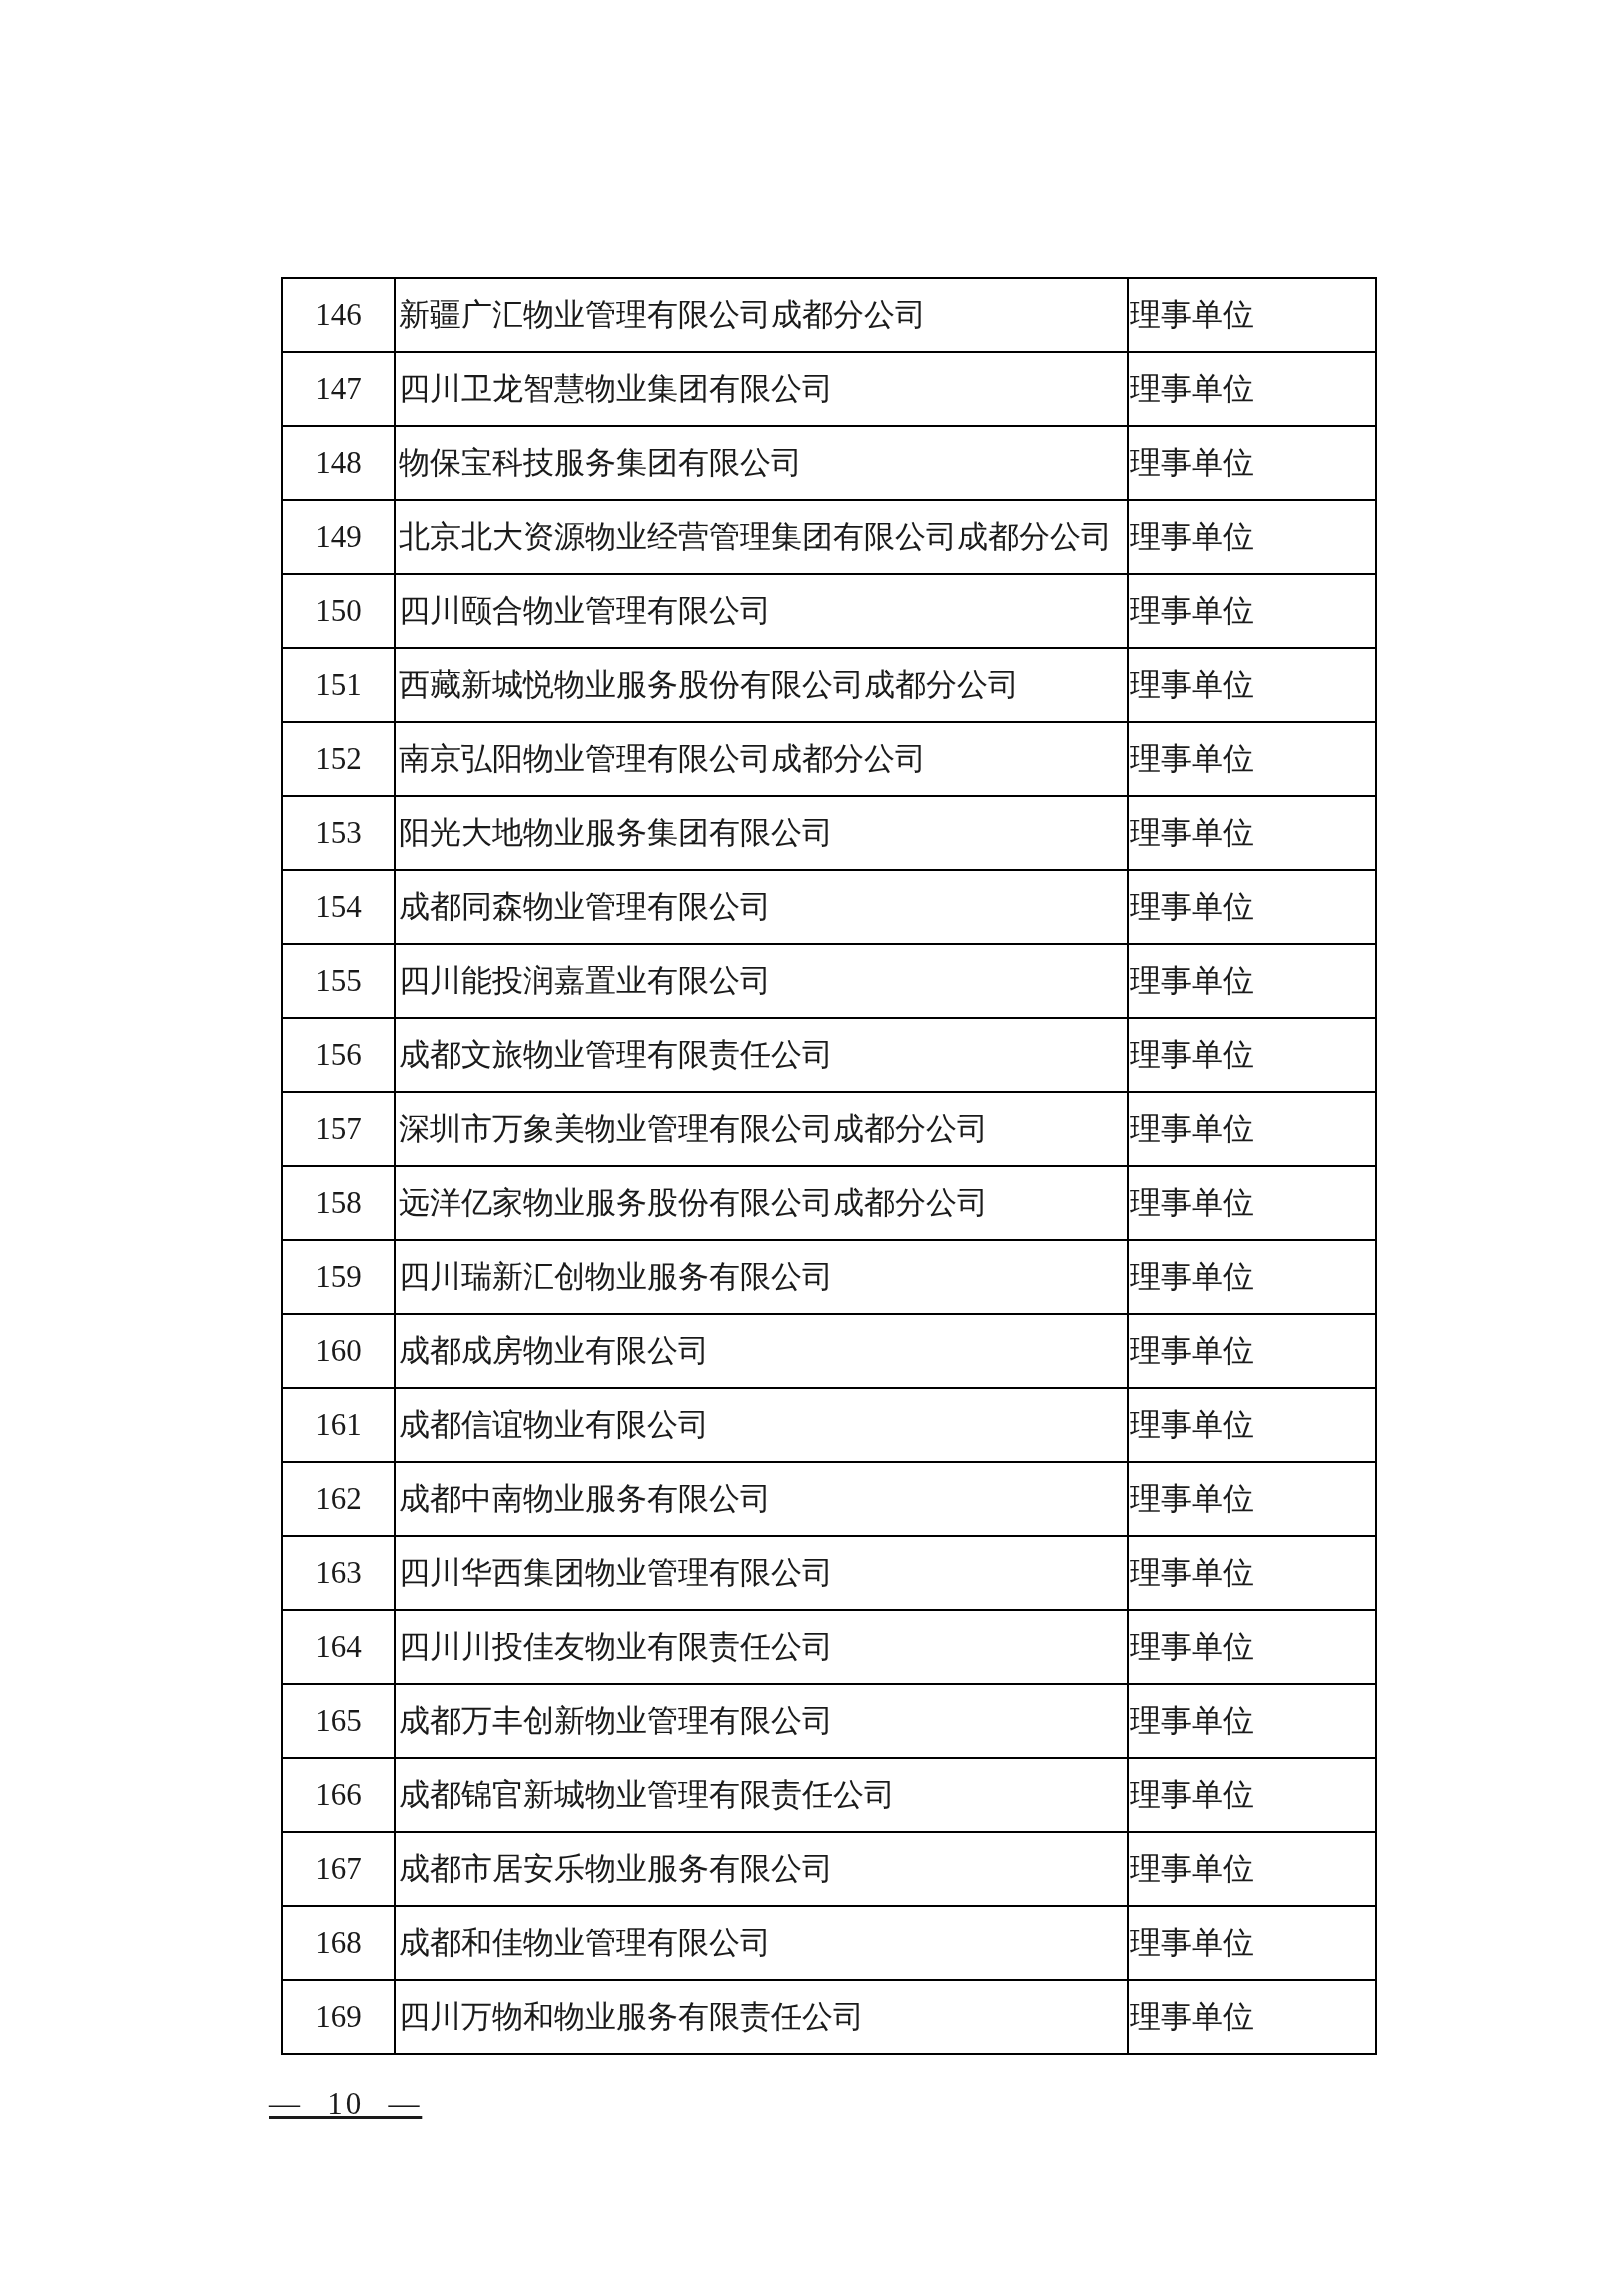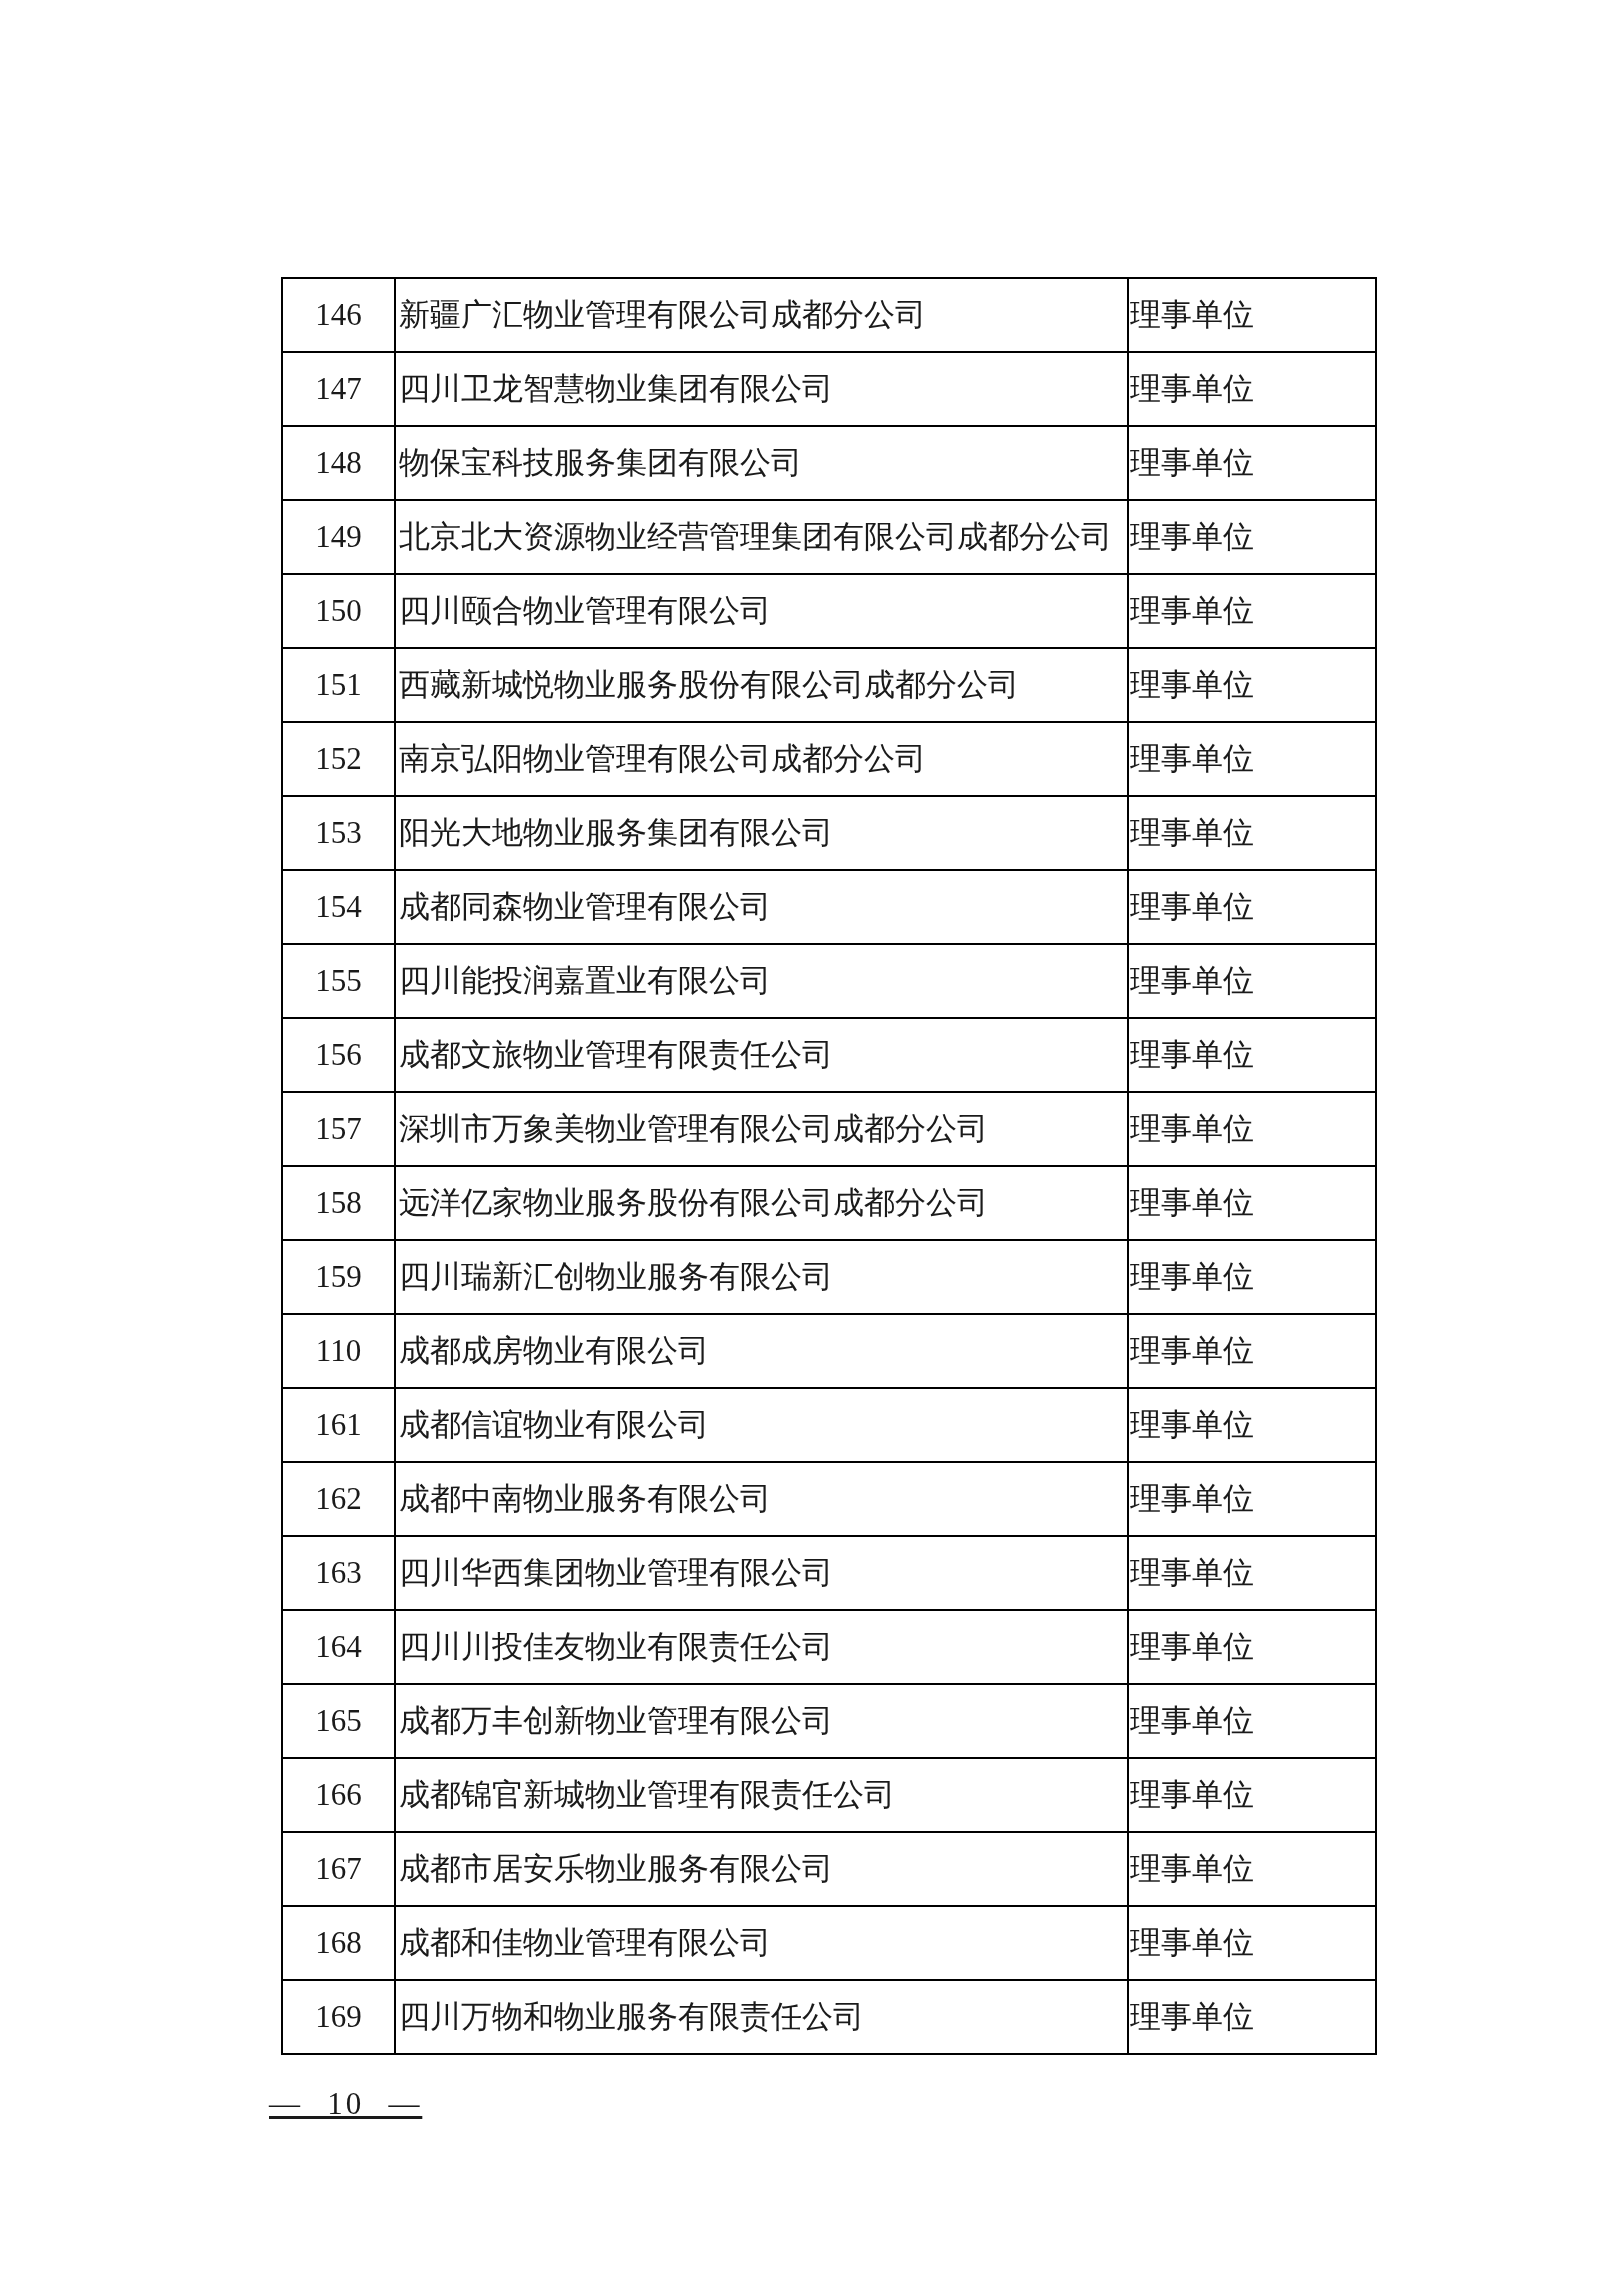--- a/index.html
+++ b/index.html
@@ -230,21 +230,21 @@
     <td class="cell-company">
       <span>四川瑞新汇创物业服务有限公司</span>
     </td>
     <td class="cell-role">
       <span>理事单位</span>
     </td>
   </tr>
 
   <tr class="member-row">
     <td class="cell-no">
-      <span>110</span>
+      <span>160</span>
     </td>
     <td class="cell-company">
       <span>成都成房物业有限公司</span>
     </td>
     <td class="cell-role">
       <span>理事单位</span>
     </td>
   </tr>
 
   <tr class="member-row">

